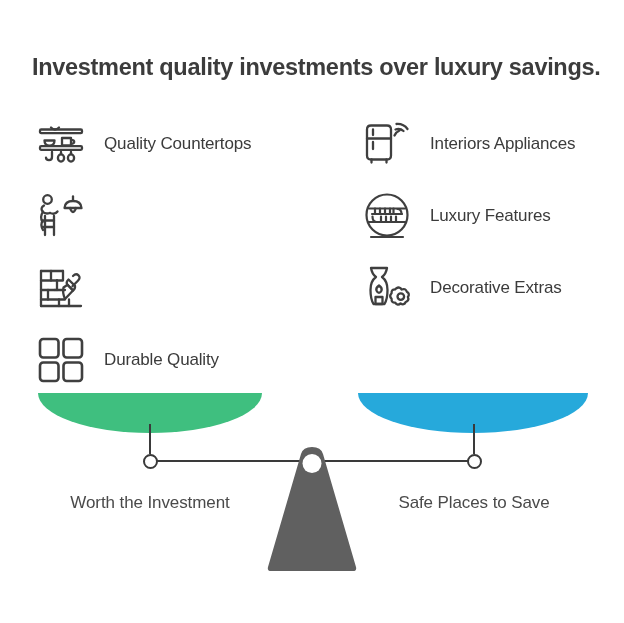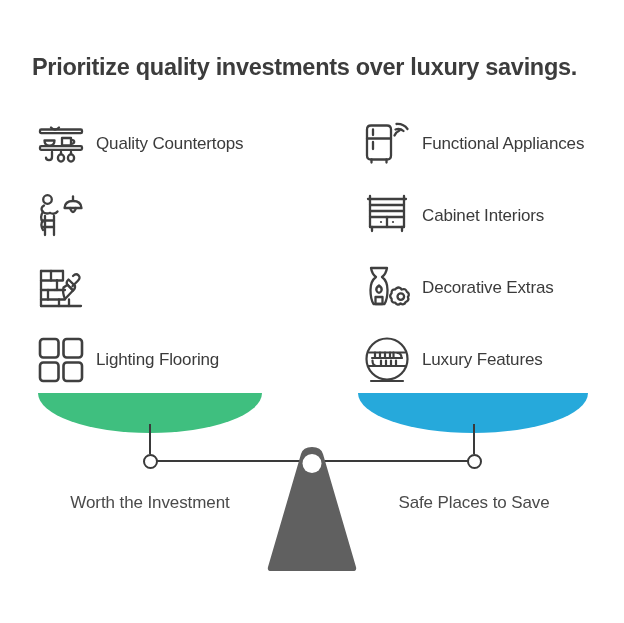--- a/index.html
+++ b/index.html
@@ -37,21 +37,21 @@
   .item .ico {
     width: 58px;
     height: 56px;
     flex: 0 0 58px;
     display: flex;
     align-items: center;
     justify-content: center;
   }
   .item .ico svg { display: block; }
   .item .lbl {
-    margin-left: 6px;
+    margin-left: 14px;
     font-size: 17px;
     line-height: 24px;
     color: #3b3b3b;
     letter-spacing: -0.15px;
   }
 
   
   .scale { position: absolute; left: 0; top: 0; width: 624px; height: 623px; pointer-events: none; }
 
   .pan {
@@ -104,21 +104,21 @@
     text-align: center;
   }
   .foot-left  { left: 18px;  width: 264px; }
   .foot-right { left: 342px; width: 264px; }
 </style>
 </head>
 <body>
 
 <div class="page">
 
-  <div class="title">Prioritize quality investments over luxury savings.</div>
+  <div class="title">Investment quality investments over luxury savings.</div>
 
   <div class="col col-left">
 
     <div class="item">
       <span class="ico">
         <svg width="48" height="46" viewBox="0 0 48 46" fill="none" stroke="#3f3f3f" stroke-width="2.3" stroke-linecap="round" stroke-linejoin="round">
           <path d="M14 6.5 q4 4 8 0"></path>
           <rect x="3" y="8.5" width="42" height="3.6" rx="1.2"></rect>
           <path d="M7.5 19.5 h10 q0 5.2 -5 5.2 q-5 0 -5 -5.2z"></path>
           <path d="M25 17 h9 v7.5 h-9z"></path>
@@ -167,90 +167,74 @@
 
     <div class="item">
       <span class="ico">
         <svg width="48" height="48" viewBox="0 0 48 48" fill="none" stroke="#3f3f3f" stroke-width="2.6" stroke-linecap="round" stroke-linejoin="round">
           <rect x="3" y="3" width="18.5" height="18.5" rx="3.2"></rect>
           <rect x="26.5" y="3" width="18.5" height="18.5" rx="3.2"></rect>
           <rect x="3" y="26.5" width="18.5" height="18.5" rx="3.2"></rect>
           <rect x="26.5" y="26.5" width="18.5" height="18.5" rx="3.2"></rect>
         </svg>
       </span>
-      <span class="lbl">Lighting Flooring</span>
+      <span class="lbl">Durable Quality</span>
     </div>
 
   </div>
 
   <div class="col col-right">
 
     <div class="item">
       <span class="ico">
         <svg width="48" height="48" viewBox="0 0 48 48" fill="none" stroke="#3f3f3f" stroke-width="2.3" stroke-linecap="round" stroke-linejoin="round">
           <path d="M4 9.5 q0 -4 4 -4 h16 q4 0 4 4 v26 q0 4 -4 4 h-16 q-4 0 -4 -4z"></path>
           <path d="M4 18.5 h24"></path>
           <path d="M10 9.5 v5.5 M10 22 v7"></path>
           <path d="M8.5 39.5 v3 M23.5 39.5 v3"></path>
           <path d="M31.5 15.5 q1.5 -3.5 5 -5"></path>
           <path d="M32.5 9.5 q4.5 -1.5 8 1.5"></path>
           <path d="M33.5 4 q7 -0.5 11 5"></path>
         </svg>
       </span>
-      <span class="lbl">Functional Appliances</span>
-    </div>
-
-    <div class="item">
-      <span class="ico">
-        <svg width="48" height="46" viewBox="0 0 48 46" fill="none" stroke="#3f3f3f" stroke-width="2.3" stroke-linecap="round" stroke-linejoin="round">
-          <path d="M7 3 v3 M41 3 v3"></path>
-          <path d="M5 6 h38"></path>
-          <path d="M7 6 v28 M41 6 v28"></path>
-          <path d="M7 12 h34 M7 18 h34 M7 24 h34"></path>
-          <path d="M7 34 h34"></path>
-          <path d="M24 24 v10"></path>
-          <circle cx="18" cy="29" r="1.1" fill="#3f3f3f" stroke="none"></circle>
-          <circle cx="30" cy="29" r="1.1" fill="#3f3f3f" stroke="none"></circle>
-          <path d="M9 34 v4 M39 34 v4"></path>
-        </svg>
-      </span>
-      <span class="lbl">Cabinet Interiors</span>
-    </div>
-
-    <div class="item">
-      <span class="ico">
-        <svg width="48" height="48" viewBox="0 0 48 48" fill="none" stroke="#3f3f3f" stroke-width="2.3" stroke-linecap="round" stroke-linejoin="round">
-          <path d="M8 4 h16 q-1 6 -5 9 q5.5 4 5.5 13 q0 9 -3 14 h-11 q-3 -5 -3 -14 q0 -9 5.5 -13 q-4 -3 -5 -9z"></path>
-          <path d="M16 21.5 q3.5 2.5 2.5 5 q-1 2.3 -2.5 2.3 q-1.5 0 -2.5 -2.3 q-1 -2.5 2.5 -5z"></path>
-          <rect x="12.5" y="33" width="7" height="7"></rect>
-          <path d="M33 24.5 q3.8 -2.4 5.6 1 q3.9 -1.5 5.2 2.2 q3.4 1.9 1.1 5.3 q1.6 3.6 -2.2 5 q-1.7 3.7 -5.1 1.5 q-3 2.5 -5.4 -0.8 q-4 0.1 -3.6 -3.9 q-2.8 -2.8 0 -5.6 q-0.4 -4 3.6 -3.9 q0.3 -0.5 0.8 -0.8z"></path>
-          <circle cx="37.8" cy="32.6" r="3.3"></circle>
-        </svg>
-      </span>
-      <span class="lbl">Decorative Extras</span>
-    </div>
+      <span class="lbl">Interiors Appliances</span>
+    </div>
+
 
     <div class="item">
       <span class="ico">
         <svg width="50" height="50" viewBox="0 0 50 50" fill="none" stroke="#3f3f3f" stroke-width="2.2" stroke-linecap="round" stroke-linejoin="round">
           <circle cx="25" cy="24" r="20.5"></circle>
           <path d="M7 17.5 h36"></path>
           <path d="M6.5 31 h37"></path>
           <path d="M10 23 h30"></path>
           <path d="M13 17.5 v5.5 M18 17.5 v5.5 M23 17.5 v5.5 M28 17.5 v5.5"></path>
           <path d="M31.5 17.5 v5.5"></path>
           <path d="M19 31 v-5.5 M24 31 v-5.5 M29 31 v-5.5 M34 31 v-5.5"></path>
           <path d="M10.5 25.5 q0 5.5 4 5.5"></path>
           <path d="M39.5 23 q0 -5 -4 -5"></path>
           <path d="M9 46 h32"></path>
         </svg>
       </span>
       <span class="lbl">Luxury Features</span>
     </div>
 
+    <div class="item">
+      <span class="ico">
+        <svg width="48" height="48" viewBox="0 0 48 48" fill="none" stroke="#3f3f3f" stroke-width="2.3" stroke-linecap="round" stroke-linejoin="round">
+          <path d="M8 4 h16 q-1 6 -5 9 q5.5 4 5.5 13 q0 9 -3 14 h-11 q-3 -5 -3 -14 q0 -9 5.5 -13 q-4 -3 -5 -9z"></path>
+          <path d="M16 21.5 q3.5 2.5 2.5 5 q-1 2.3 -2.5 2.3 q-1.5 0 -2.5 -2.3 q-1 -2.5 2.5 -5z"></path>
+          <rect x="12.5" y="33" width="7" height="7"></rect>
+          <path d="M33 24.5 q3.8 -2.4 5.6 1 q3.9 -1.5 5.2 2.2 q3.4 1.9 1.1 5.3 q1.6 3.6 -2.2 5 q-1.7 3.7 -5.1 1.5 q-3 2.5 -5.4 -0.8 q-4 0.1 -3.6 -3.9 q-2.8 -2.8 0 -5.6 q-0.4 -4 3.6 -3.9 q0.3 -0.5 0.8 -0.8z"></path>
+          <circle cx="37.8" cy="32.6" r="3.3"></circle>
+        </svg>
+      </span>
+      <span class="lbl">Decorative Extras</span>
+    </div>
+
   </div>
 
   <div class="scale">
     <div class="pan pan-left" style="background:#3fbf7f"></div>
     <div class="pan pan-right" style="background:#26a9db"></div>
 
     <div class="hanger hanger-left"></div>
     <div class="hanger hanger-right"></div>
 
     <div class="beam"></div>

